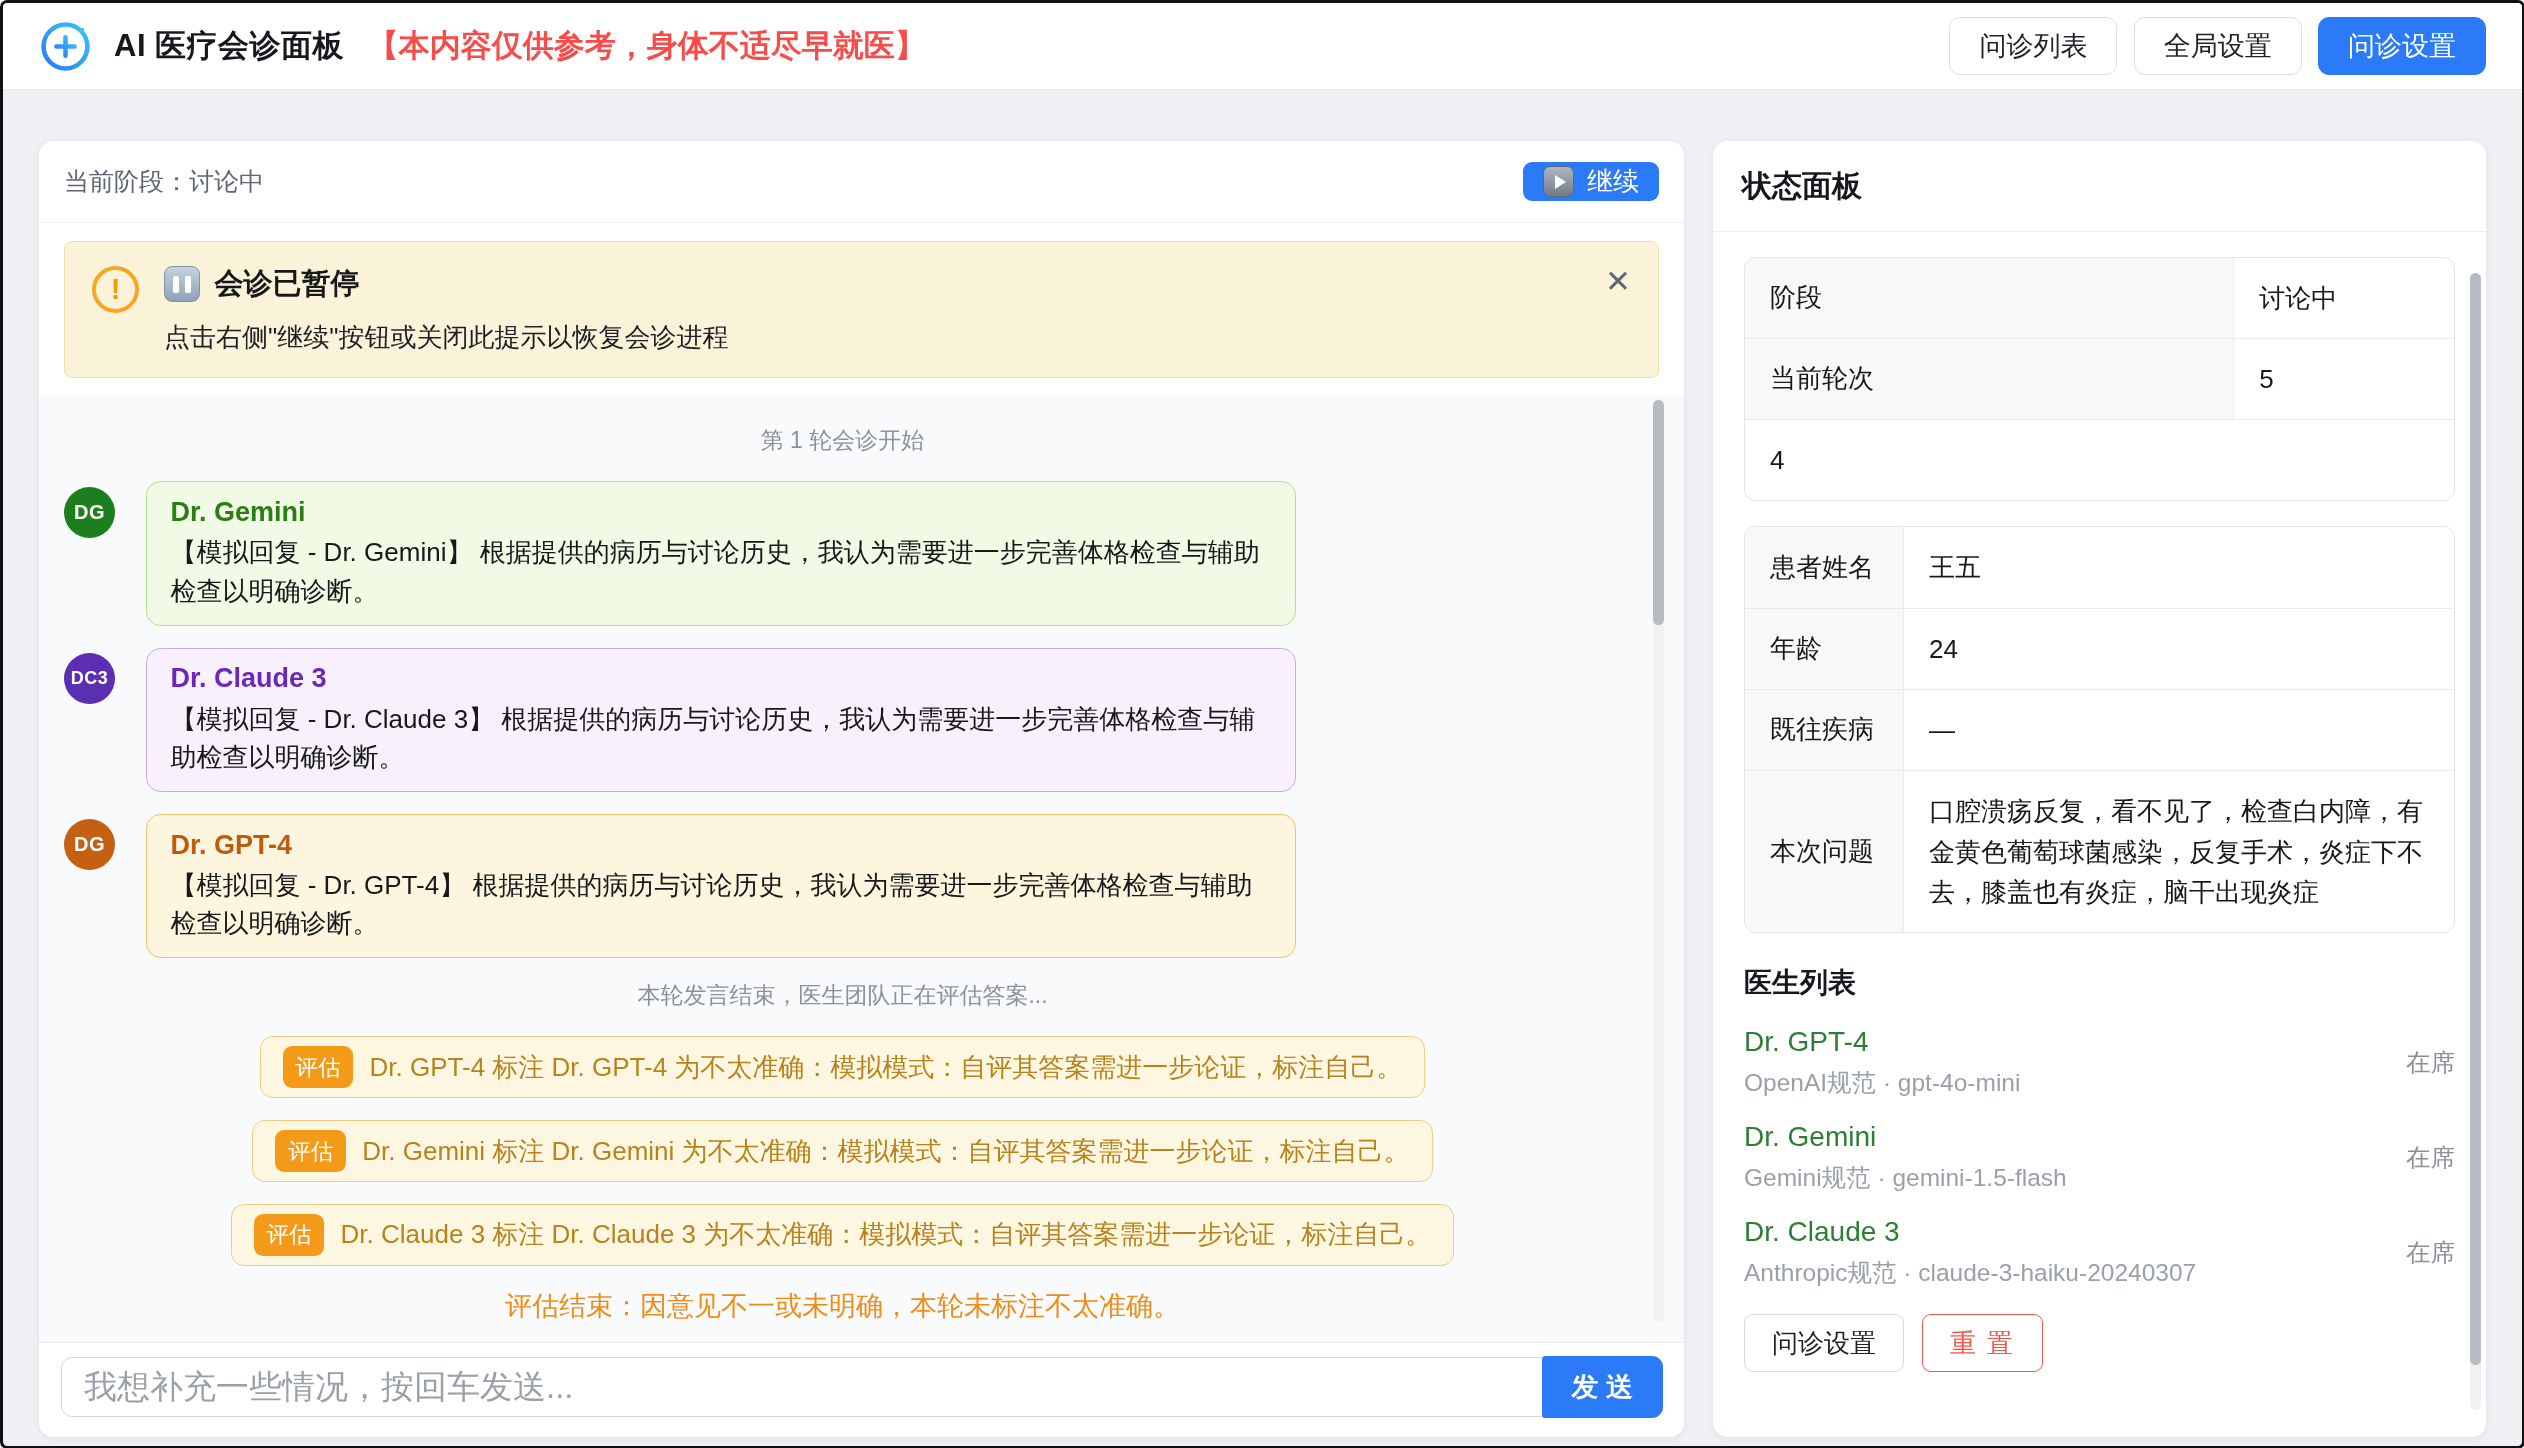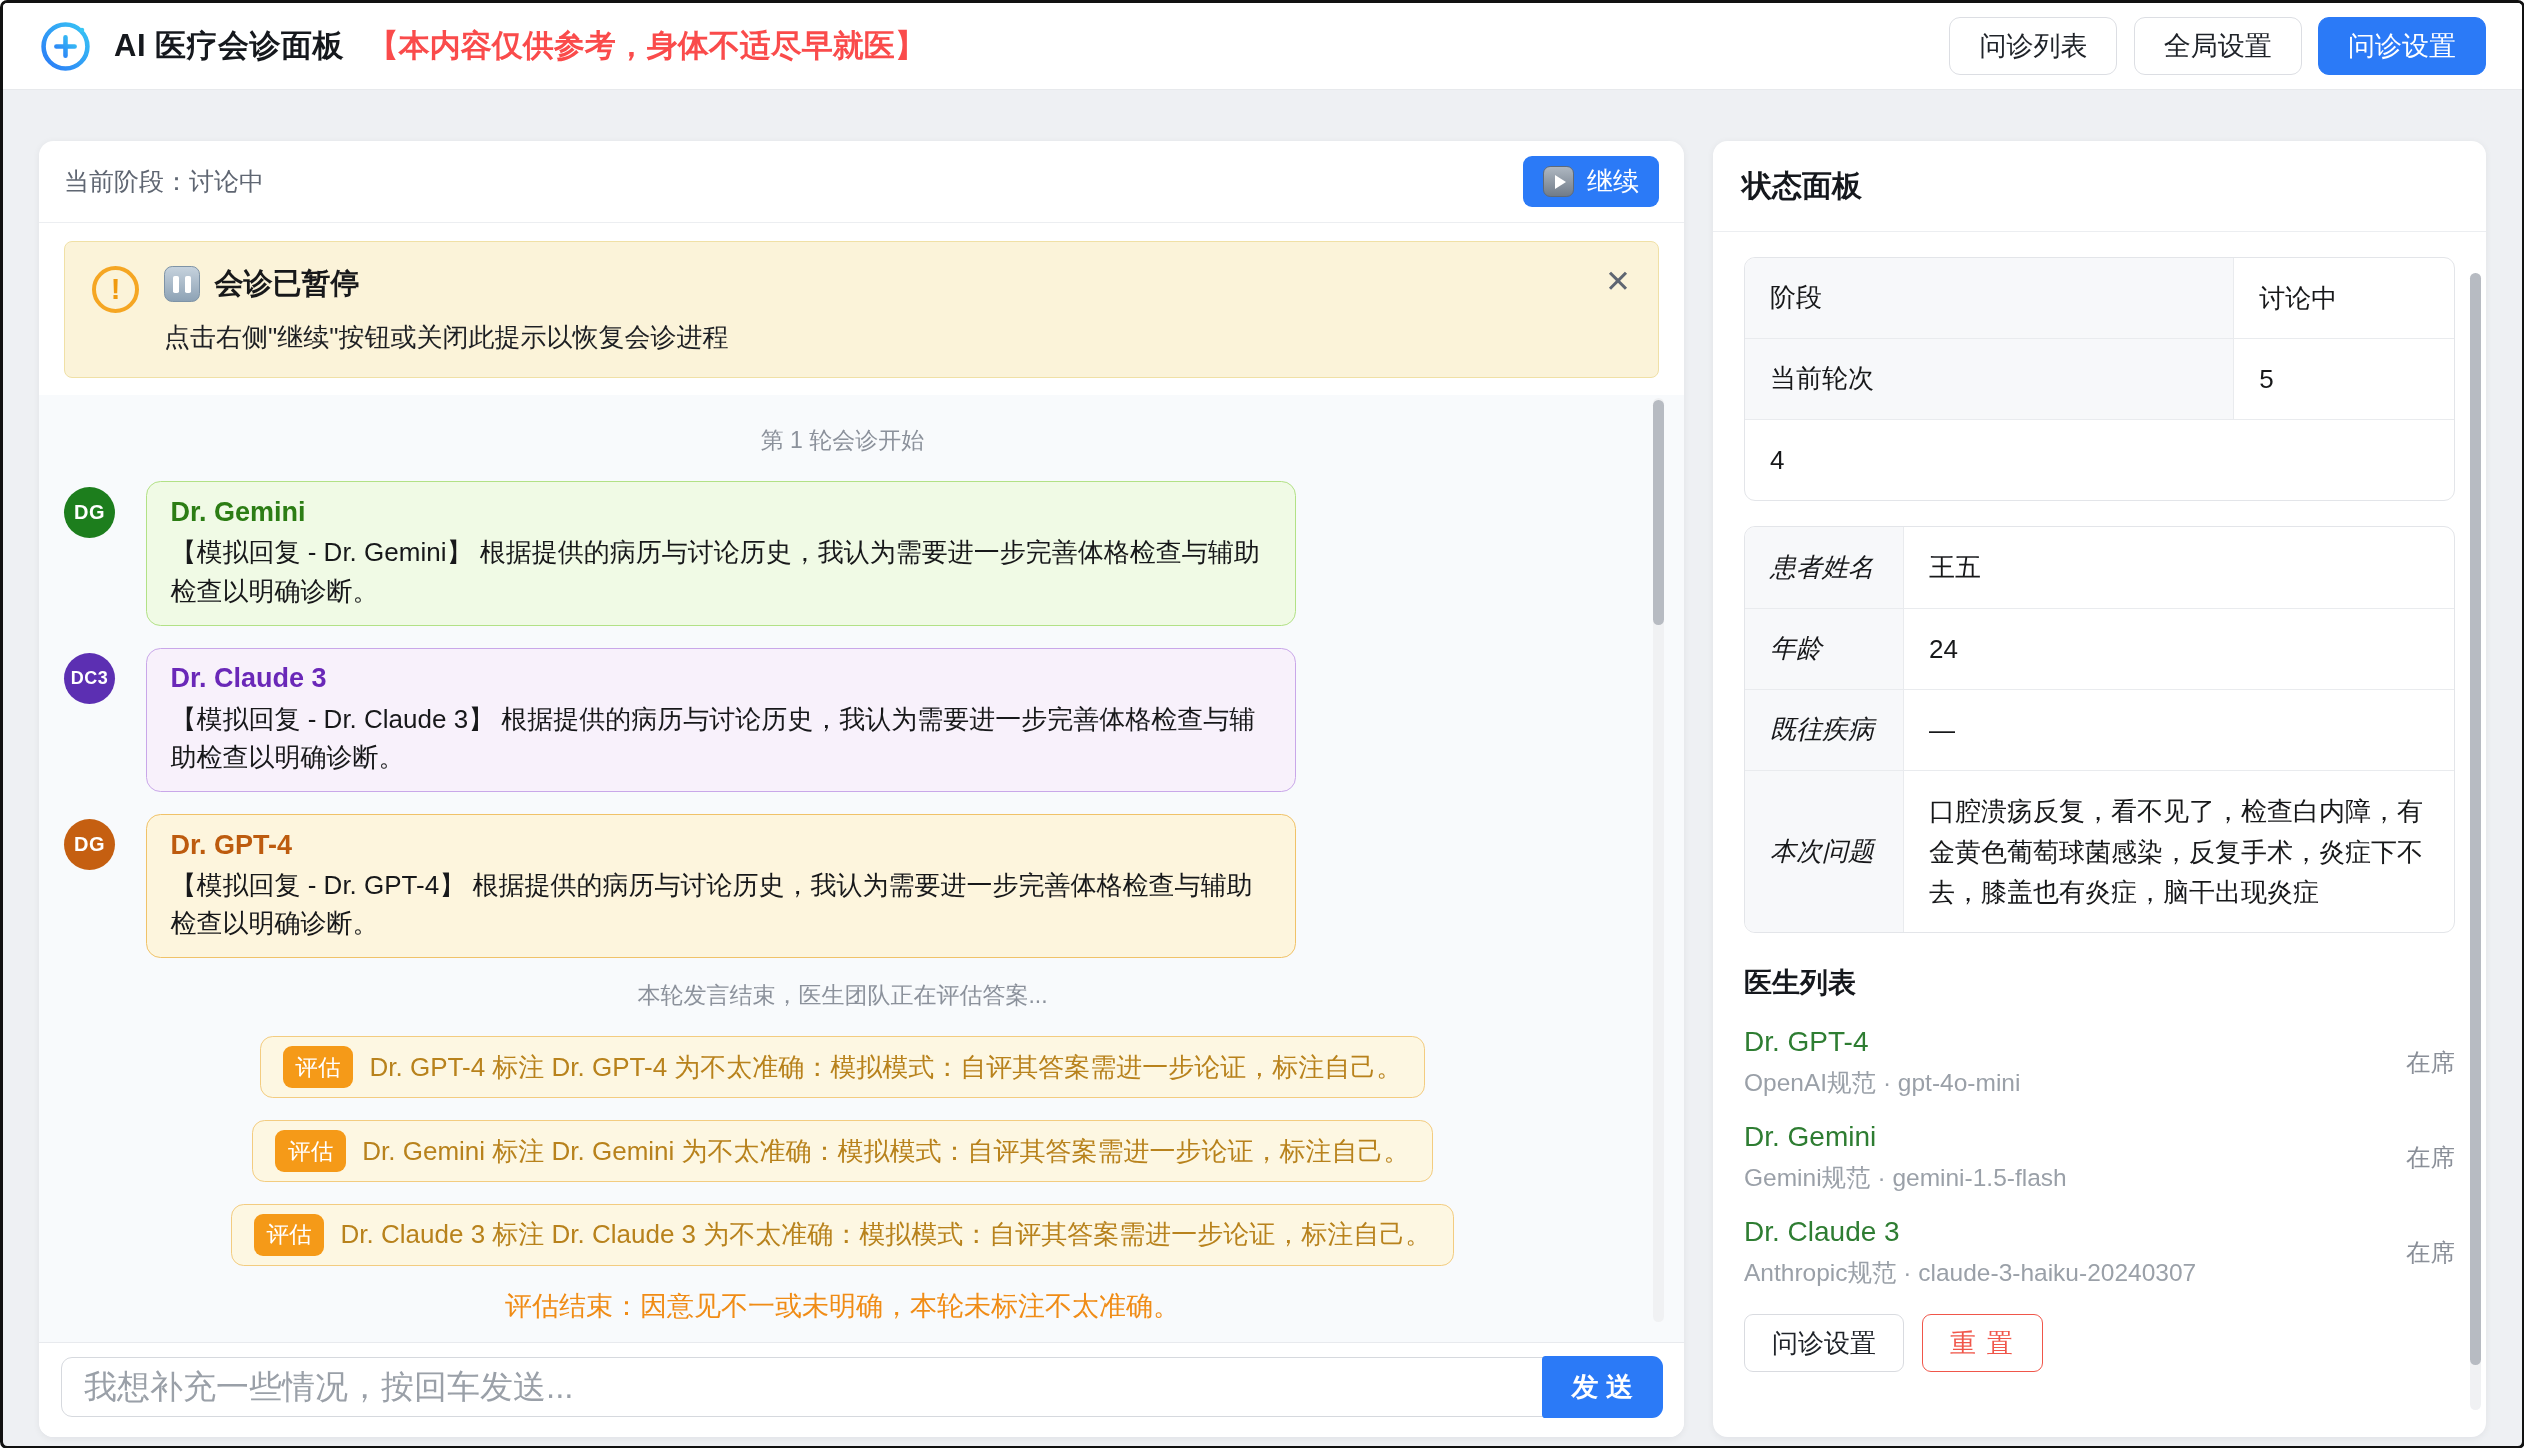--- a/index.html
+++ b/index.html
@@ -25,21 +25,21 @@
   .main { flex:1; display:flex; gap:29px; padding:51px 36px 9px; overflow:hidden; }
   .card { background:#fff; border-radius:14.5px; box-shadow:0 1.8px 7.2px rgba(15,23,42,.06); overflow:hidden; }
   .consult-card { width:1645px; flex:0 0 1645px; display:flex; flex-direction:column; }
   .panel-card { flex:1; display:flex; flex-direction:column; position:relative; }
 
   
   .status-bar { height:82px; flex:0 0 82px; display:flex; align-items:center;
                 justify-content:space-between; padding:0 25px; border-bottom:0.9px solid #eceef1; }
   .stage-text { font-size:25px; color:#5f6672; }
   .continue-btn { display:flex; align-items:center; gap:12.7px; background:#2b7af7; color:#fff;
-                  border:none; border-radius:9px; height:51px; padding:0 20px; font-size:26px; cursor:pointer; }
+                  border:none; border-radius:9px; height:39px; padding:0 20px; font-size:26px; cursor:pointer; }
   .play-icon { width:31px; height:31px; border-radius:7.2px;
                background:linear-gradient(180deg,#aeb7c1,#717c89); border:0.9px solid #5f6a77;
                display:flex; align-items:center; justify-content:center; }
   .play-icon::after { content:""; width:0; height:0; margin-left:2.7px;
                       border-left:11.8px solid #fff; border-top:7.2px solid transparent; border-bottom:7.2px solid transparent; }
 
   
   .pause-banner { margin:18px 25px 16.3px; background:#fbf3d9; border:0.9px solid #f0e0a6;
                   border-radius:8px; padding:22px 27px; display:flex; gap:25px; position:relative; }
   .alert-icon { width:47px; height:47px; flex:0 0 47px; border:4.5px solid #f5a623; border-radius:50%;
@@ -104,21 +104,21 @@
   .panel-body { flex:1; padding:25px 31px 22px; overflow:hidden; }
   .info-table { border:0.9px solid #e3e5e9; border-radius:11px; overflow:hidden; background:#fff; }
   .info-row { display:flex; border-top:0.9px solid #e9ebee; }
   .info-row:first-child { border-top:none; }
   .info-label { background:#f7f8fa; border-right:0.9px solid #e9ebee; padding:20px 25px;
                 font-size:26px; color:#17181a; display:flex; align-items:center; line-height:1.45; }
   .info-value { padding:20px 25px; font-size:26px; color:#17181a; display:flex; align-items:center;
                 line-height:1.55; flex:1; }
   .stats-table .info-label { flex:0 0 69%; }
   .patient-table { margin-top:25px; }
-  .patient-table .info-label { flex:0 0 159px; width:159px;font-style:italic; }
+  .patient-table .info-label { flex:0 0 159px; width:159px; }
 
   .doctors-title { font-size:28px; font-weight:700; color:#15181d; margin:31px 0 23.5px; }
   .doctor-item { display:flex; align-items:center; justify-content:space-between; margin-bottom:22px; }
   .doctor-name { font-size:28px; color:#2e7d32; font-weight:500; margin-bottom:8.2px; }
   .doctor-spec { font-size:24.5px; color:#9aa0a8; }
   .doctor-status { font-size:24.5px; color:#8a8f98; flex:0 0 auto; }
 
   .panel-buttons { display:flex; gap:18px; margin-top:25px; }
   .panel-btn { height:58px; padding:0 27px; border-radius:9px; font-size:26px; background:#fff; cursor:pointer; }
   .panel-btn-settings { border:0.9px solid #d9dbe0; color:#1f2329; }

